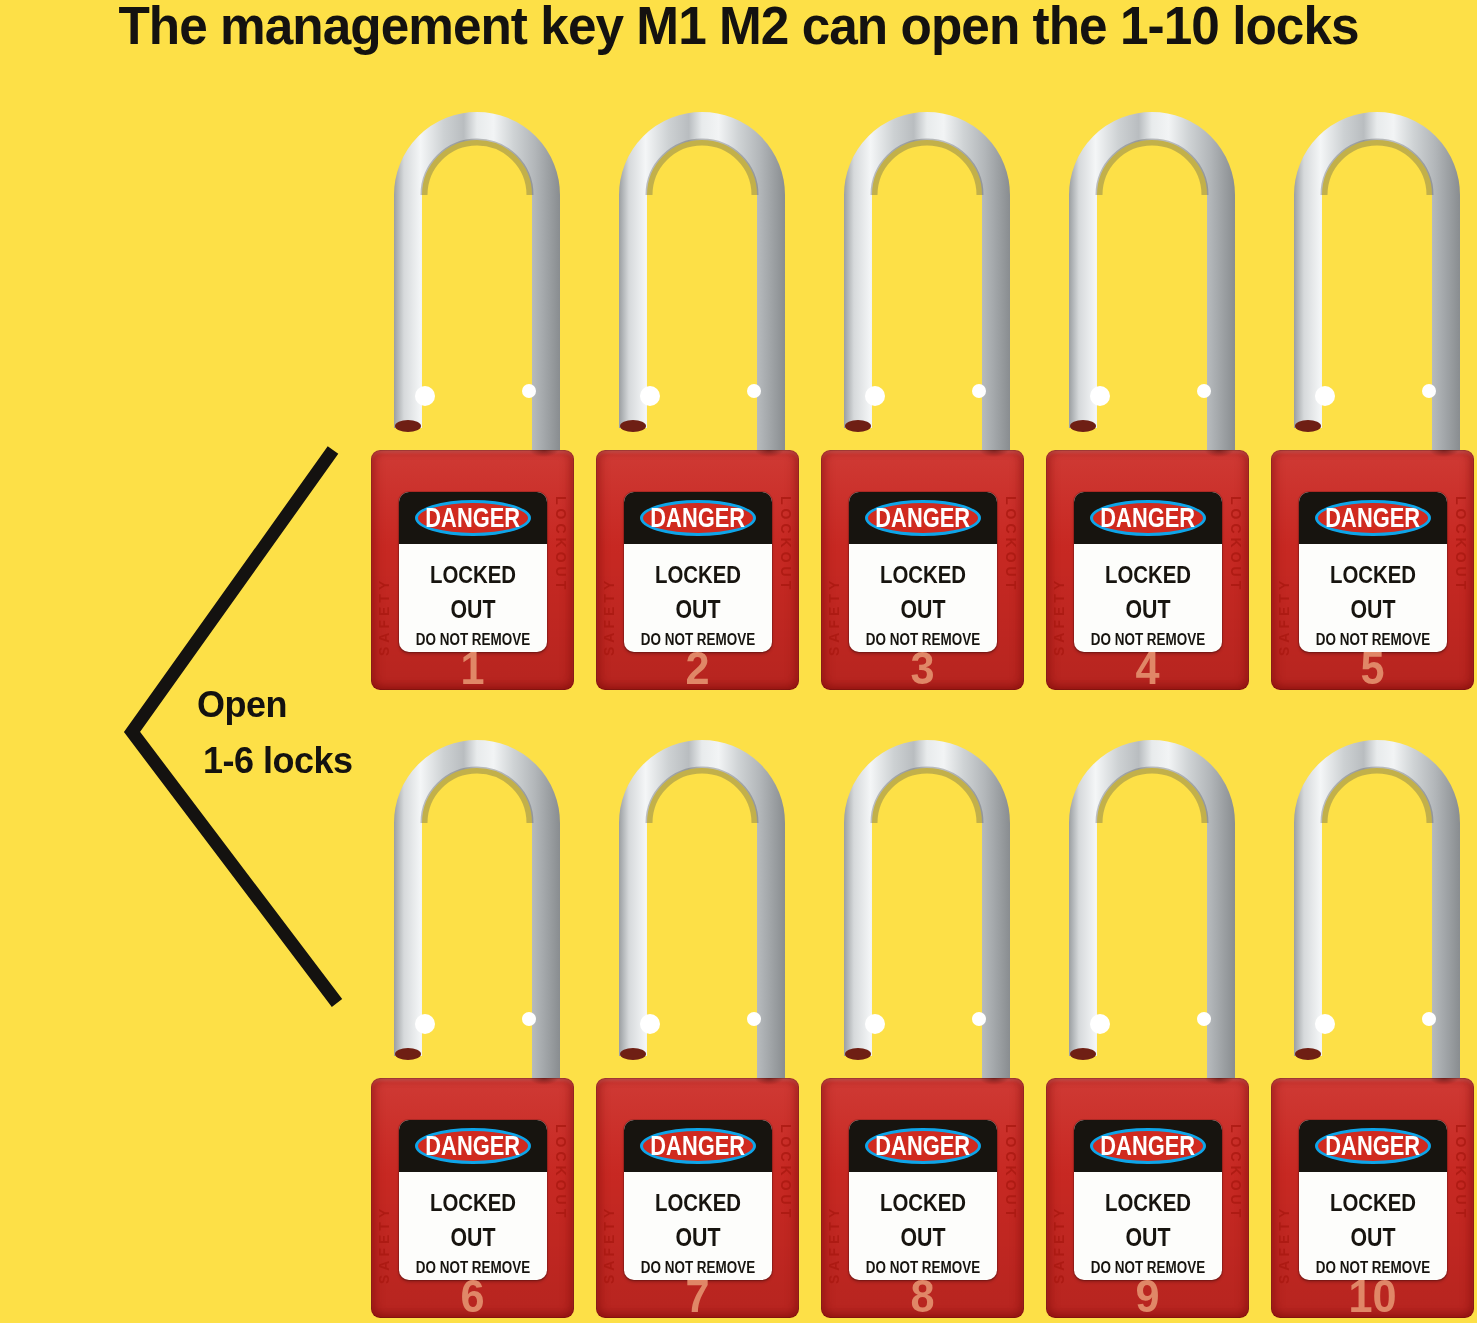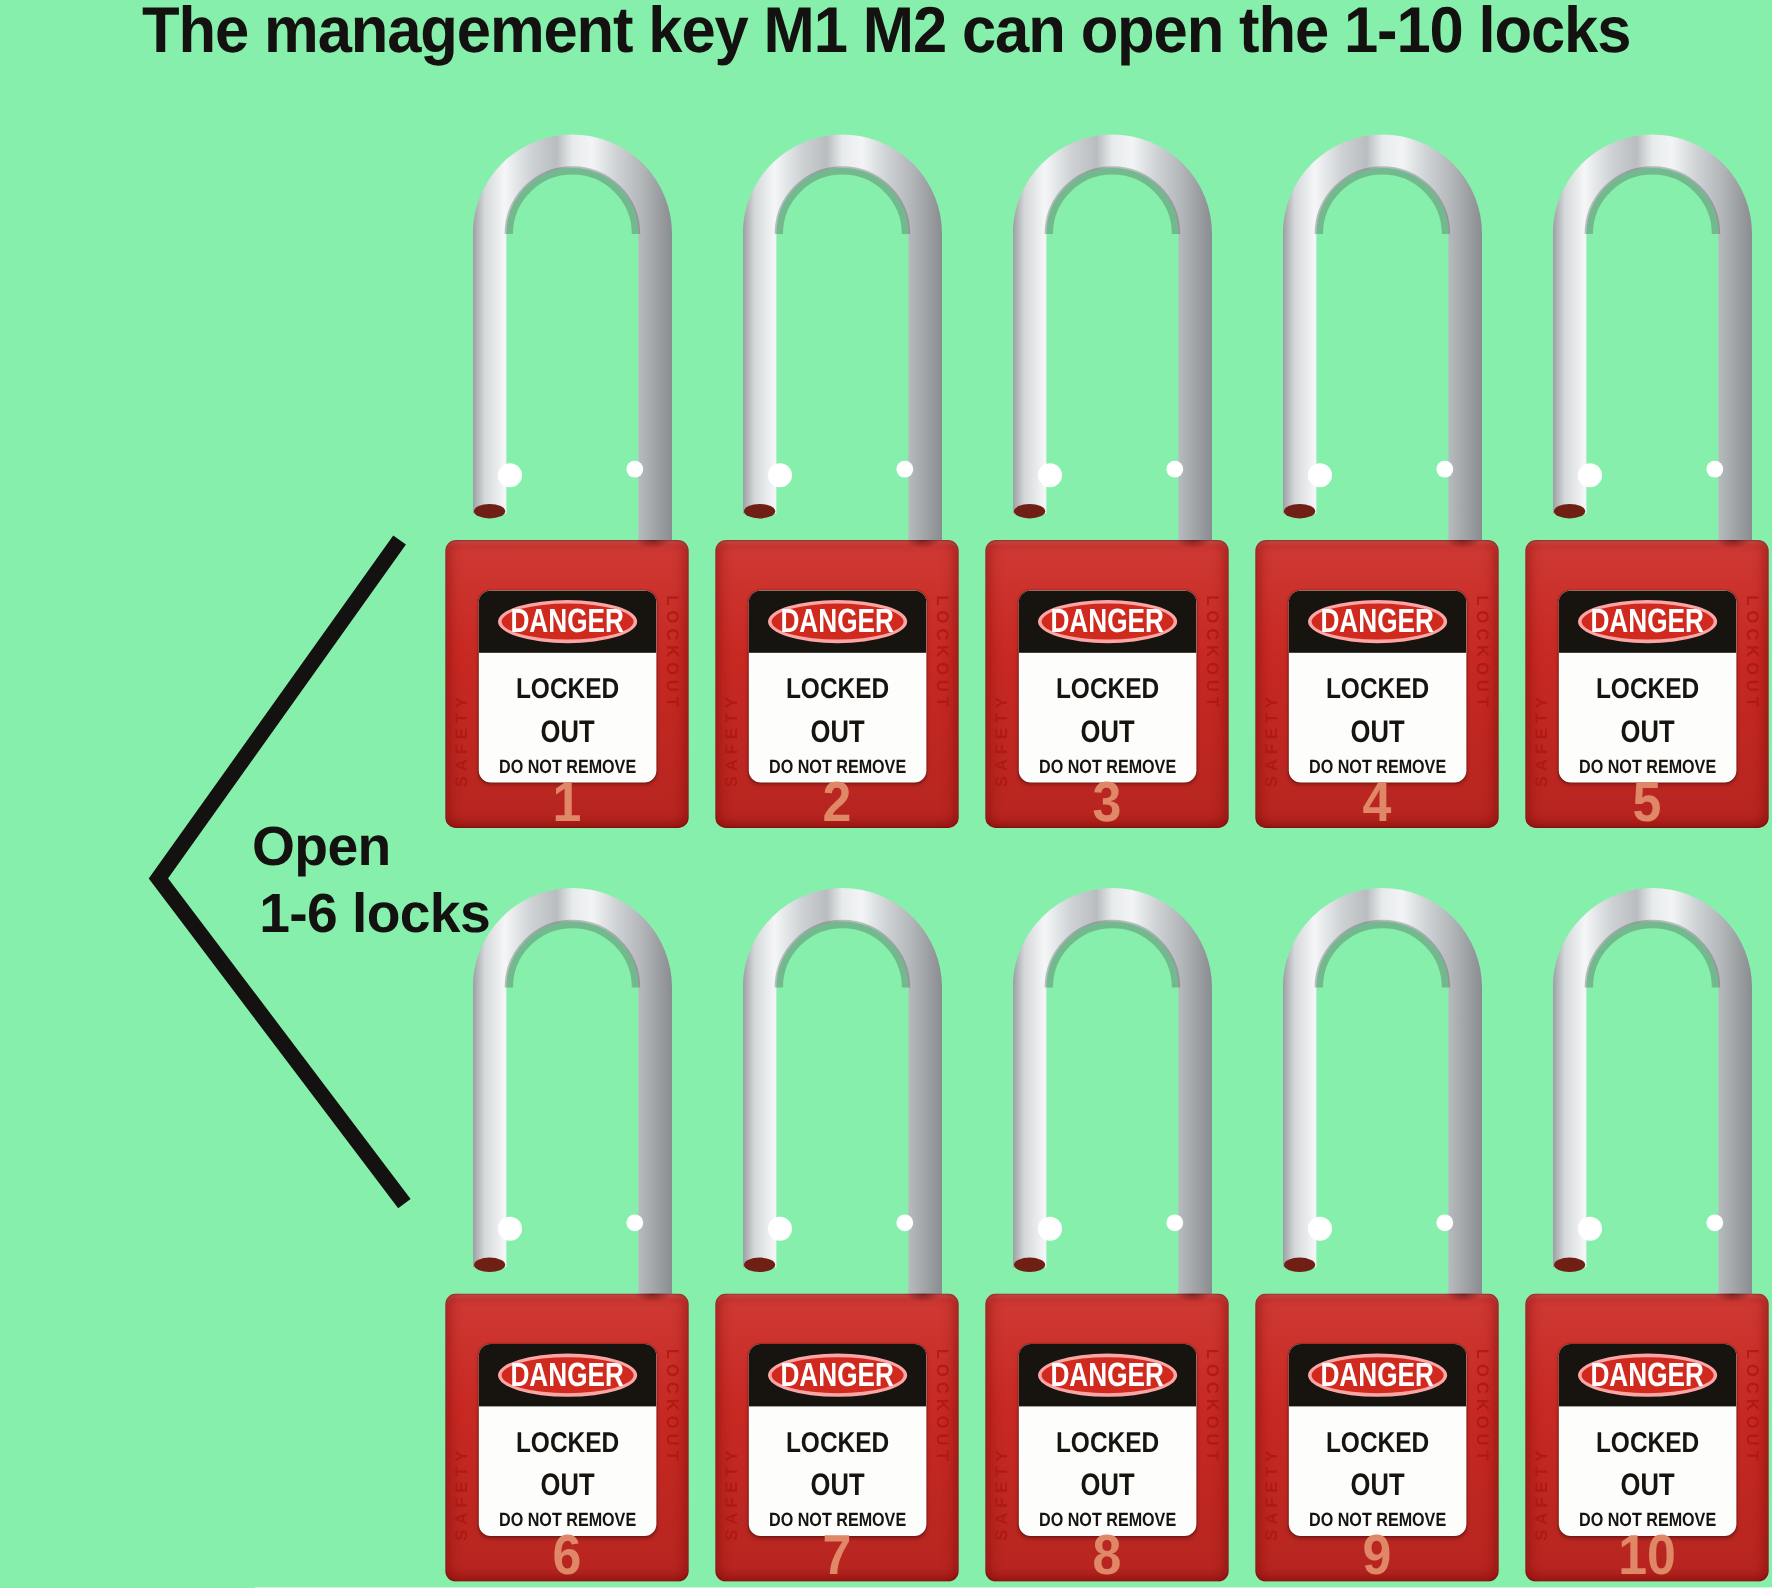--- a/index.html
+++ b/index.html
@@ -1,21 +1,21 @@
 <!DOCTYPE html>
 <html style="--body-red: #cb2923; --number: #e08767; --danger-red: #d02a1f; --emboss-red: #a8170f; --line-black: #141210; --key-silver: #d8d5ca; --key-gold: #d2a94e; --maroon-tip: #6f1f14; --label-white: #fdfdfb; --band-black: #17140f;"><head>
 <meta charset="utf-8">
 <style>
   :root{
     --body-red:#cb2923; --number:#e08767; --danger-red:#d02a1f; --emboss-red:#a8170f;
     --line-black:#141210; --key-silver:#d8d5ca; --key-gold:#d2a94e; --maroon-tip:#6f1f14;
     --label-white:#fdfdfb; --band-black:#17140f;
   }
   html,body{margin:0;padding:0;background:#fff;}
-  .canvas{position:relative;width:1477px;height:1323px;background:#86efac;overflow:hidden;
+  .canvas{position:relative;width:1477px;height:1323px;background:#fde047;overflow:hidden;
           font-family:"Liberation Sans","DejaVu Sans",sans-serif;}
 
   
   .title{position:absolute;top:-4px;left:0;width:100%;text-align:center;
          font-size:54px;font-weight:bold;color:var(--line-black);letter-spacing:-1px;
          transform:scaleX(0.95);transform-origin:50% 0;line-height:1.08;}
 
   
   .key{position:absolute;width:158px;height:348px;}
   .key-1{left:4px;top:356px;}
@@ -28,21 +28,21 @@
   .hole{fill:#fff;stroke:#a19d92;stroke-width:2;}
   .scallop{fill:url(#keyMetal);}
   .key-label{fill:#8b887f;font-size:40px;font-weight:bold;text-anchor:middle;
              letter-spacing:1px;font-family:"Liberation Sans","DejaVu Sans",sans-serif;}
 
   
   .chevron{position:absolute;left:118px;top:440px;width:232px;height:575px;}
   .chevron polyline{fill:none;stroke:var(--line-black);stroke-width:13;}
 
   
-  .annot{position:absolute;left:210px;top:677px;font-size:46px;font-weight:bold;
+  .annot{position:absolute;left:197px;top:677px;font-size:36px;font-weight:bold;
          color:var(--line-black);line-height:56px;letter-spacing:-0.5px;}
   .annot .l2{margin-left:6px;}
 
   
   .row{position:absolute;left:370px;display:flex;gap:20px;}
   #row1{top:110px;}
   #row2{top:738px;}
   .lock{position:relative;width:205px;height:585px;flex:0 0 auto;}
 
   .shackle{position:absolute;left:24px;top:0;width:166px;height:352px;}
@@ -66,21 +66,21 @@
         font-size:14px;font-weight:bold;color:var(--emboss-red);opacity:.75;
         letter-spacing:4px;}
   .side-l{left:5px;transform:rotate(180deg);}
   .side-r{right:5px;}
 
   .label{position:absolute;top:42px;left:50%;transform:translateX(-50%);
          width:148px;height:160px;border-radius:10px;background:var(--label-white);
          overflow:hidden;text-align:center;
          box-shadow:0 0 0 1px rgba(0,0,0,.15),0 2px 3px rgba(0,0,0,.25);}
   .band{height:52px;background:var(--band-black);display:flex;align-items:center;justify-content:center;}
-  .oval{width:116px;height:36px;background:var(--danger-red);border:3px solid #fca5a5;
+  .oval{width:116px;height:36px;background:var(--danger-red);border:3px solid #0ea5e9;
         border-radius:50%;display:flex;align-items:center;justify-content:center;box-sizing:border-box;}
   .danger-txt{font-size:28px;font-weight:bold;color:#fff;transform:scaleX(.78);
               line-height:1;white-space:nowrap;}
   .lbl-locked{margin-top:19px;font-size:24px;font-weight:bold;color:#17140f;
               transform:scaleX(.85);line-height:1;}
   .lbl-out{margin-top:9px;font-size:26px;font-weight:bold;color:#17140f;
            transform:scaleX(.82);line-height:1;}
   .lbl-dnr{margin-top:10px;font-size:16px;font-weight:bold;color:#17140f;
            transform:scaleX(.84);line-height:1;white-space:nowrap;}
   .num{position:absolute;bottom:-1px;left:0;right:0;text-align:center;

